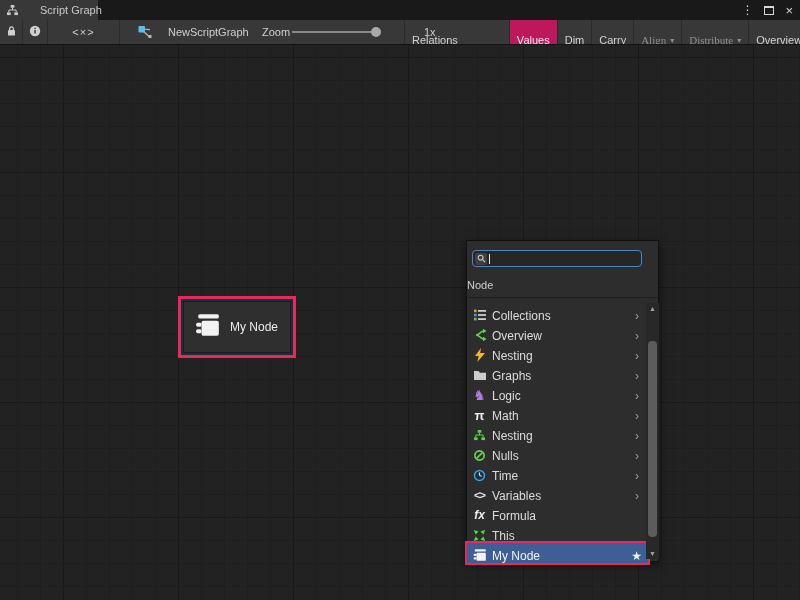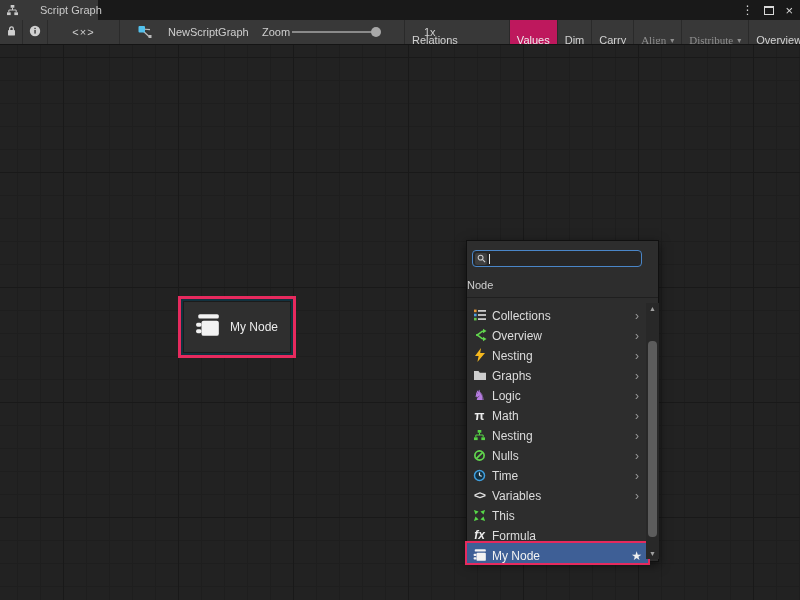--- a/index.html
+++ b/index.html
@@ -305,36 +305,36 @@
         <span class="chev">›</span>
       </div>
 
       <div class="ff-row">
         <span class="ico glyph-vars">&lt;&gt;</span>
         <span class="lbl">Variables</span>
         <span class="chev">›</span>
       </div>
 
       <div class="ff-row">
+        <span class="ico glyph-fx">fx</span>
+        <span class="lbl">Formula</span>
+      </div>
+
+      <div class="ff-row">
         <span class="ico">
           <svg width="13" height="13" viewBox="0 0 14 14">
             <polygon points="1,1 6,2.7 2.7,6" fill="#57d848"></polygon>
             <polygon points="13,1 11.3,6 8,2.7" fill="#57d848"></polygon>
             <polygon points="1,13 2.7,8 6,11.3" fill="#57d848"></polygon>
             <polygon points="13,13 8,11.3 11.3,8" fill="#57d848"></polygon>
           </svg>
         </span>
         <span class="lbl">This</span>
       </div>
 
-      <div class="ff-row">
-        <span class="ico glyph-fx">fx</span>
-        <span class="lbl">Formula</span>
-      </div>
-
       <div class="ff-row selected">
         <span class="ico">
           <svg width="14" height="14" viewBox="0 0 24 24">
             <rect x="3" y="2" width="19" height="4" rx="1.5" fill="#f2f2f2"></rect>
             <rect x="6" y="8" width="16" height="14" rx="2" fill="#f2f2f2"></rect>
             <rect x="1" y="10" width="5" height="3.5" rx="1.5" fill="#f2f2f2"></rect>
             <rect x="1" y="16" width="5" height="3.5" rx="1.5" fill="#f2f2f2"></rect>
           </svg>
         </span>
         <span class="lbl">My Node</span>

